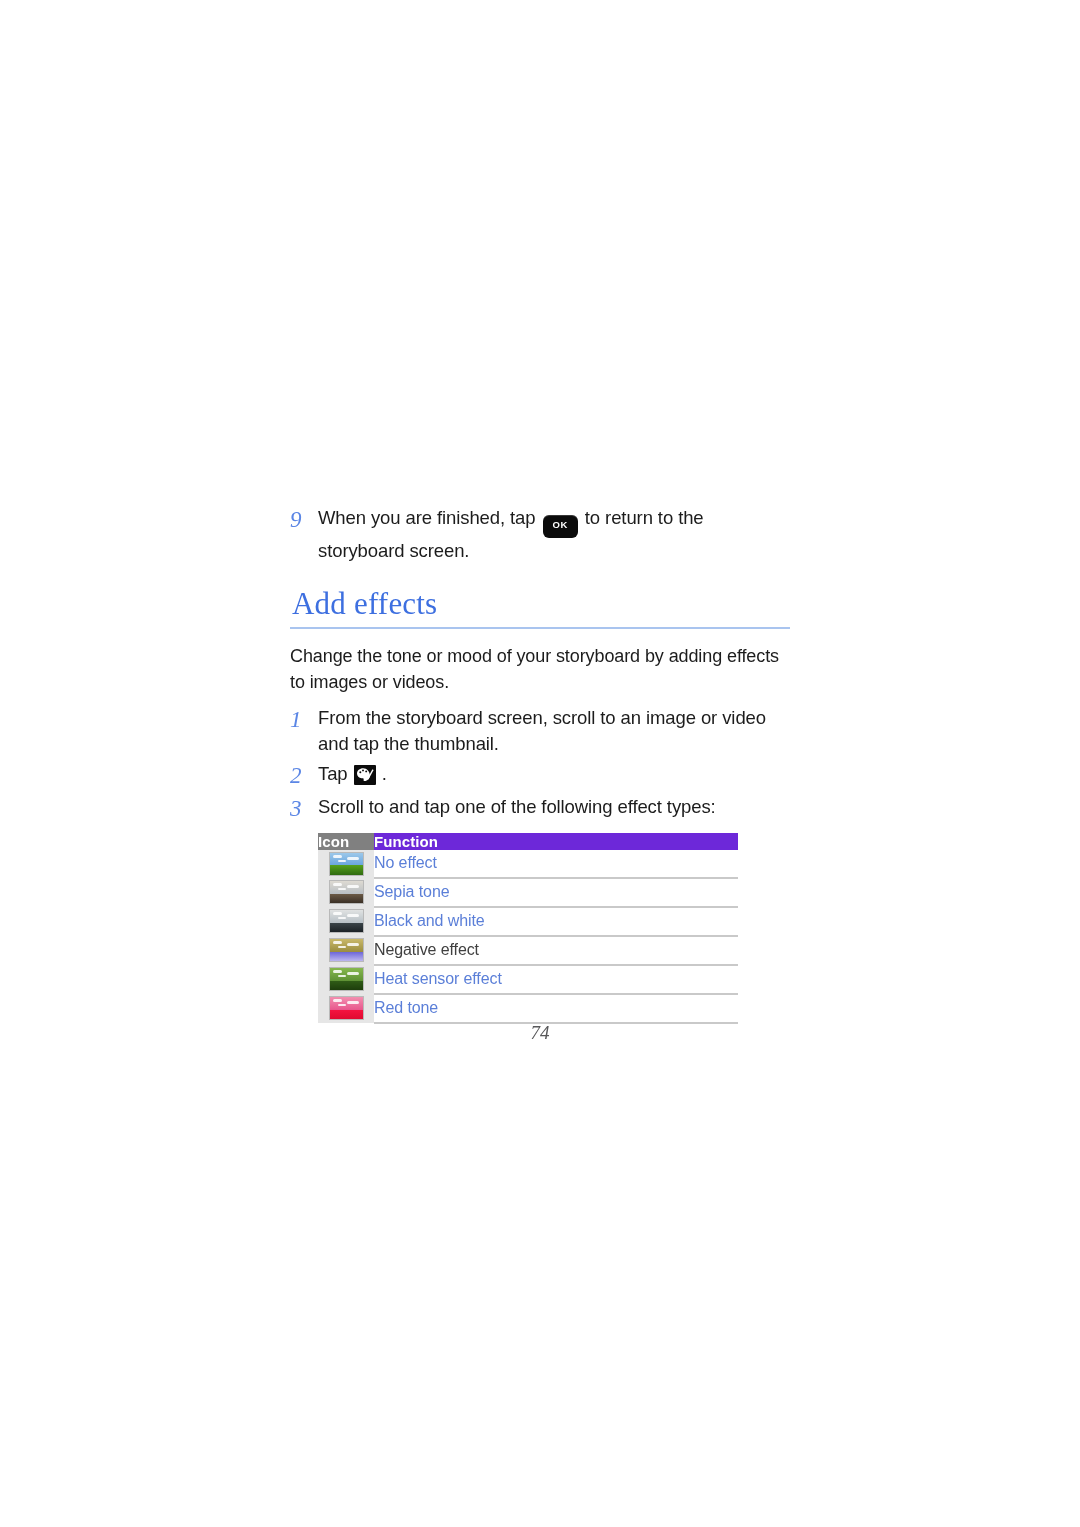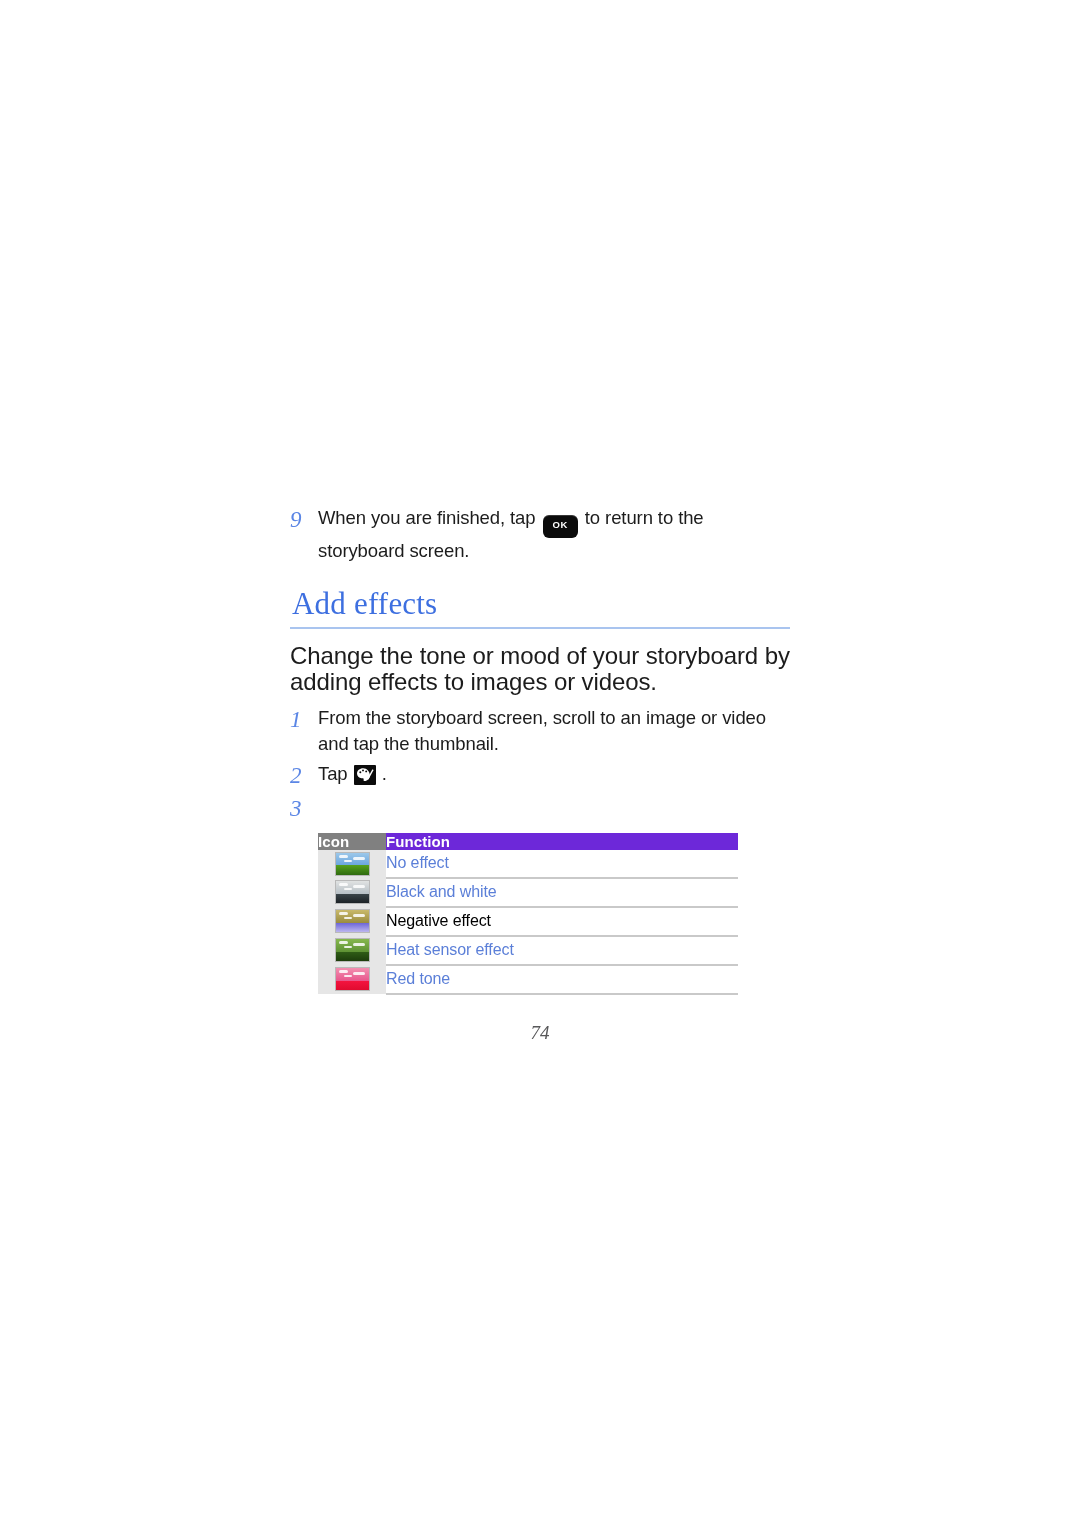--- a/index.html
+++ b/index.html
@@ -93,38 +93,38 @@
     margin: 0 0 5px 0;
     padding: 0 0 0 2px;
   }
   .heading-rule {
     height: 1.5px;
     background: #a9c4ef;
     width: 500px;
   }
 
   .para {
-    font-size: 24px;
+    font-size: 18px;
     line-height: 26px;
     color: #1c1c1c;
     margin: 0 0 10px 0;
     letter-spacing: -0.1px;
   }
 
   
   .fx-table {
     margin-top: 10px;
     margin-left: 28px;
     width: 420px;
     border-collapse: collapse;
     table-layout: fixed;
   }
   .fx-table th, .fx-table td { padding: 0; }
   .th-icon {
-    width: 68px;
+    width: 56px;
     background: #808080;
     color: #ffffff;
     font-size: 15px;
     font-weight: bold;
     text-align: left;
     padding: 6px 0 6px 14px;
     letter-spacing: .1px;
   }
   .th-func {
     background: #6d28d9;
@@ -221,53 +221,62 @@
             <circle cx="10.2" cy="4.4" r="0.95" fill="#0b0b0b"></circle>
             <path d="M11.2 11.8 L16.4 2.2 L17.6 3.0 L12.4 12.6 Z" fill="#ffffff"></path>
           </svg>
         </span>
         <span>.</span>
       </div>
     </div>
 
     <div class="step">
       <div class="step-num">3</div>
+      <div class="step-body">Scroll to and tap one of the following effect types:</div>
     </div>
 
     <table class="fx-table">
       <thead>
         <tr>
           <th class="th-icon">Icon</th>
           <th class="th-func">Function</th>
         </tr>
       </thead>
       <tbody id="fx-body">
           <tr>
             <td class="td-icon"><span class="thumb"><span class="sky" style="background: linear-gradient(rgb(156, 200, 234), rgb(107, 166, 222));">
                   <span class="cloud" style="left: 3px; top: 2px; width: 9px; height: 3px;"></span>
                   <span class="cloud" style="left: 17px; top: 4px; width: 12px; height: 3px;"></span>
                   <span class="cloud" style="left: 8px; top: 7px; width: 8px; height: 2px;"></span>
                 </span><span class="ground" style="background: linear-gradient(rgb(87, 162, 28), rgb(47, 107, 16));"></span></span></td>
             <td class="td-func" style="color: rgb(91, 127, 216);">No effect</td>
           </tr>
           <tr>
+            <td class="td-icon"><span class="thumb"><span class="sky" style="background: linear-gradient(rgb(222, 218, 210), rgb(185, 191, 196));">
+                  <span class="cloud" style="left: 3px; top: 2px; width: 9px; height: 3px;"></span>
+                  <span class="cloud" style="left: 17px; top: 4px; width: 12px; height: 3px;"></span>
+                  <span class="cloud" style="left: 8px; top: 7px; width: 8px; height: 2px;"></span>
+                </span><span class="ground" style="background: linear-gradient(rgb(107, 90, 70), rgb(59, 48, 38));"></span></span></td>
+            <td class="td-func" style="color: rgb(91, 127, 216);">Sepia tone</td>
+          </tr>
+          <tr>
             <td class="td-icon"><span class="thumb"><span class="sky" style="background: linear-gradient(rgb(224, 226, 226), rgb(183, 192, 198));">
                   <span class="cloud" style="left: 3px; top: 2px; width: 9px; height: 3px;"></span>
                   <span class="cloud" style="left: 17px; top: 4px; width: 12px; height: 3px;"></span>
                   <span class="cloud" style="left: 8px; top: 7px; width: 8px; height: 2px;"></span>
                 </span><span class="ground" style="background: linear-gradient(rgb(58, 68, 73), rgb(28, 34, 38));"></span></span></td>
             <td class="td-func" style="color: rgb(91, 127, 216);">Black and white</td>
           </tr>
           <tr>
             <td class="td-icon"><span class="thumb"><span class="sky" style="background: linear-gradient(rgb(201, 185, 106), rgb(154, 140, 63));">
                   <span class="cloud" style="left: 3px; top: 2px; width: 9px; height: 3px;"></span>
                   <span class="cloud" style="left: 17px; top: 4px; width: 12px; height: 3px;"></span>
                   <span class="cloud" style="left: 8px; top: 7px; width: 8px; height: 2px;"></span>
                 </span><span class="ground" style="background: linear-gradient(rgb(109, 102, 216), rgb(188, 182, 239));"></span></span></td>
-            <td class="td-func" style="color: #000000;">Negative effect</td>
+            <td class="td-func" style="color: #404040;">Negative effect</td>
           </tr>
           <tr>
             <td class="td-icon"><span class="thumb"><span class="sky" style="background: linear-gradient(rgb(134, 184, 78), rgb(94, 145, 52));">
                   <span class="cloud" style="left: 3px; top: 2px; width: 9px; height: 3px;"></span>
                   <span class="cloud" style="left: 17px; top: 4px; width: 12px; height: 3px;"></span>
                   <span class="cloud" style="left: 8px; top: 7px; width: 8px; height: 2px;"></span>
                 </span><span class="ground" style="background: linear-gradient(rgb(47, 92, 22), rgb(29, 61, 12));"></span></span></td>
             <td class="td-func" style="color: rgb(91, 127, 216);">Heat sensor effect</td>
           </tr>
           <tr>

